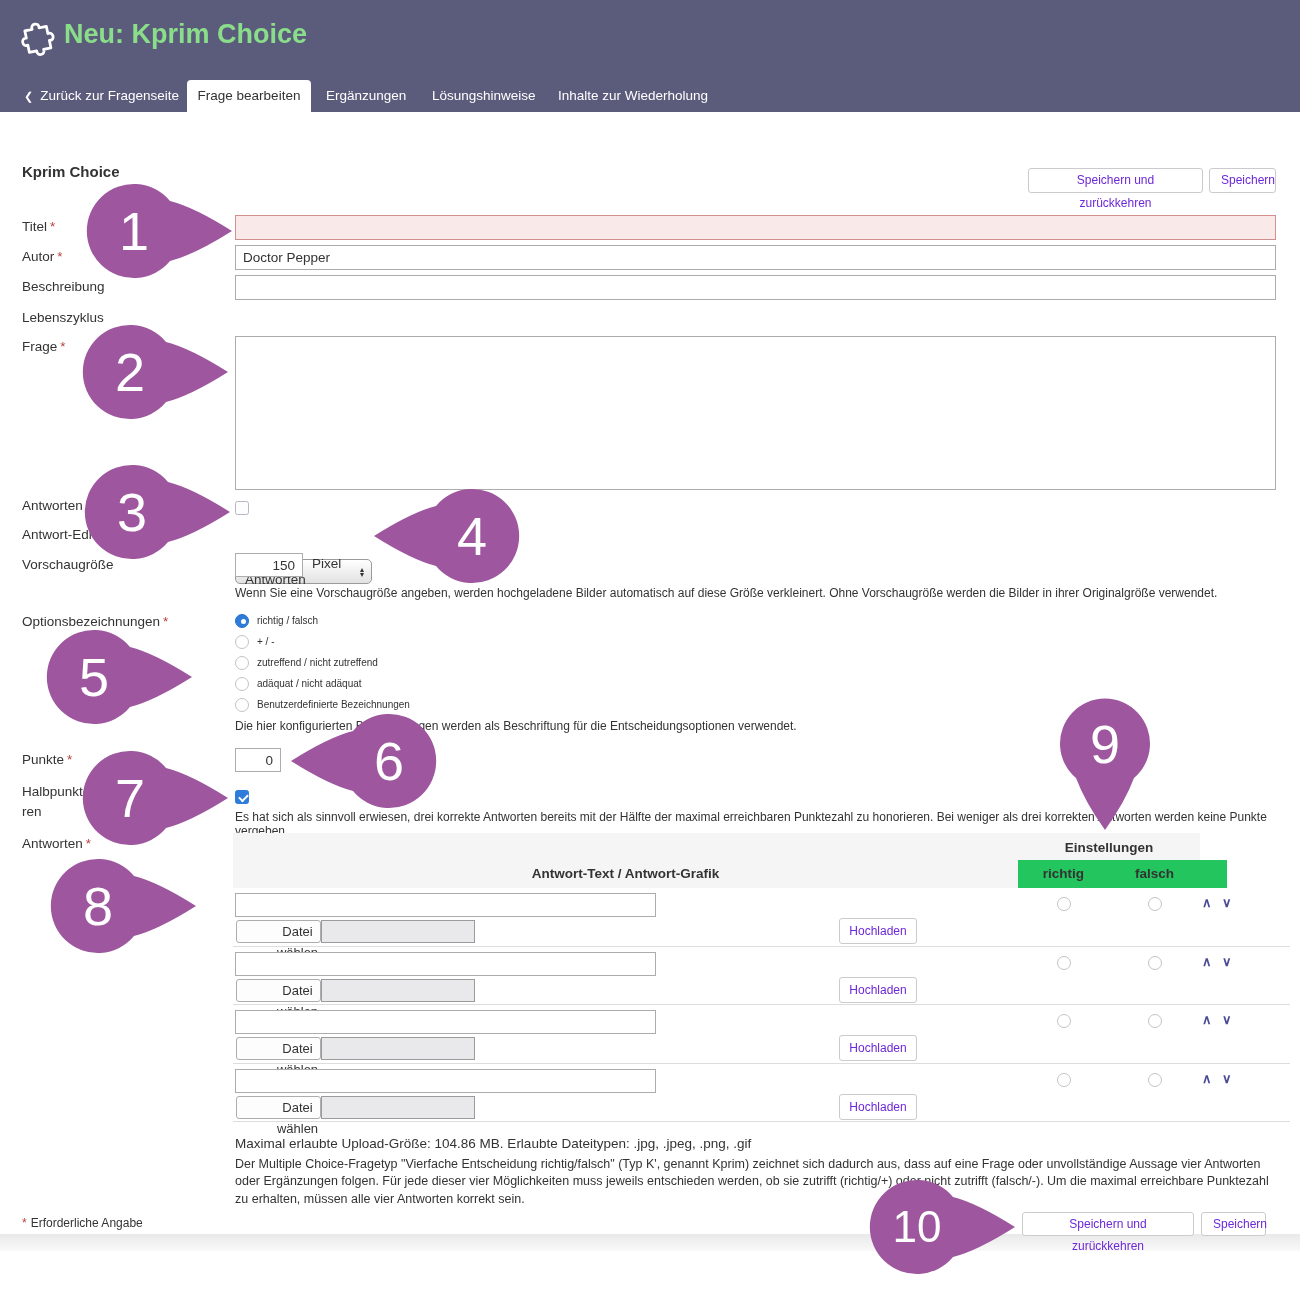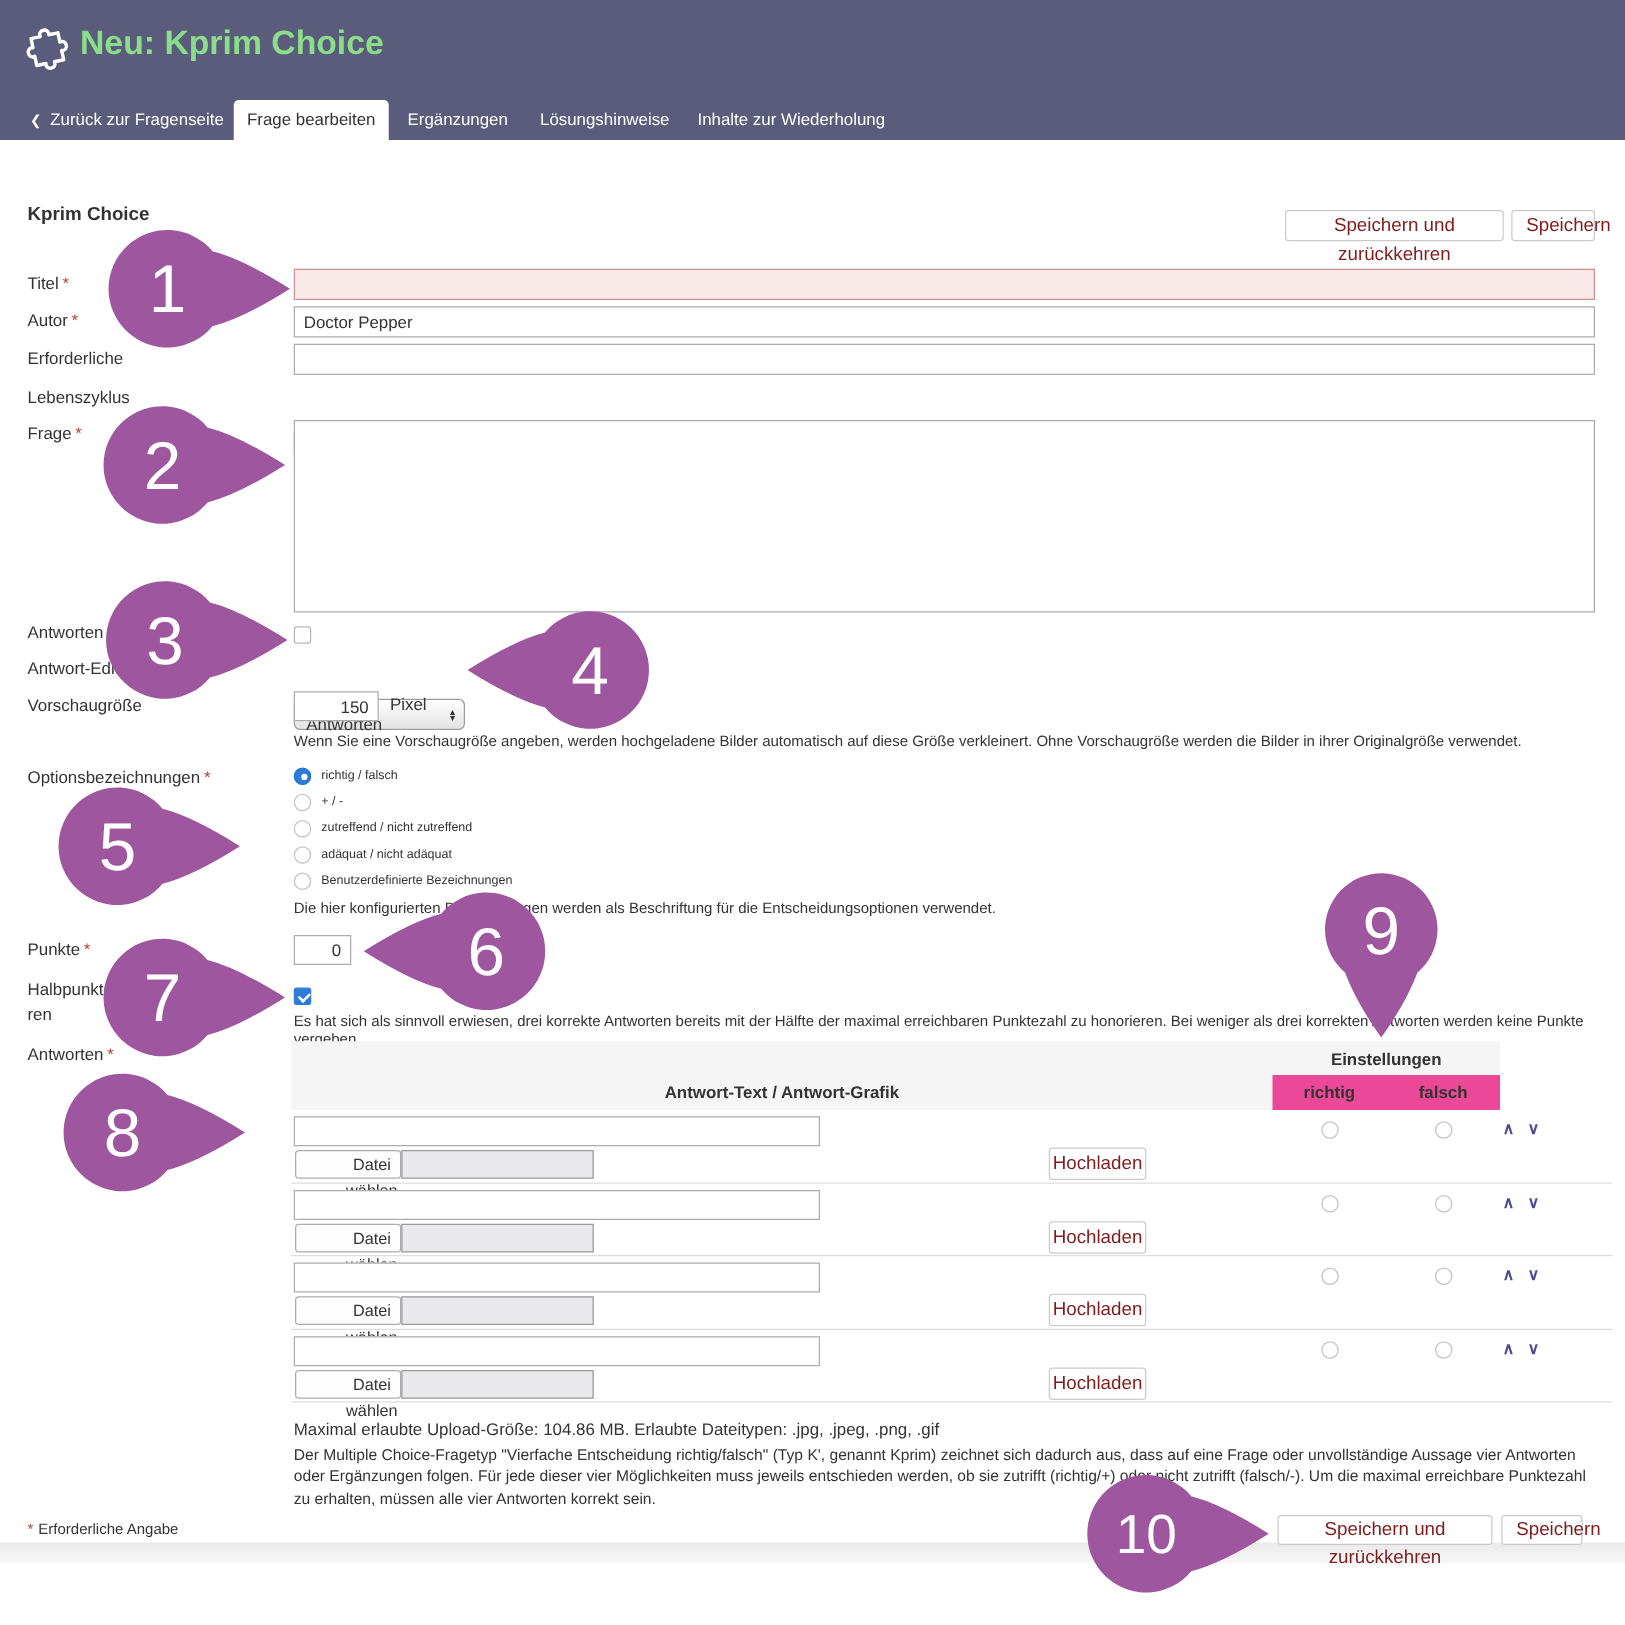--- a/index.html
+++ b/index.html
@@ -10,21 +10,21 @@
   
   .hdr { position:absolute; left:0; top:0; width:1300px; height:112px; background:#5B5B7C; }
   .app-title { position:absolute; left:64px; top:19px; font-size:27px; font-weight:bold; color:#8ADE8A; }
   .puzzle { position:absolute; left:15px; top:11px; width:48px; height:48px; transform:rotate(-12deg); }
   .tab { position:absolute; top:80px; height:32px; line-height:32px; font-size:13.5px; color:#fff; cursor:pointer; }
   .tab-back { left:24px; }
   .tab-back .chev { font-size:11px; margin-right:7px; }
   .tab-active { left:187px; width:124px; background:#fff; color:#333; text-align:center; border-radius:4px 4px 0 0; }
 
   
-  .btn { position:absolute; height:25px; line-height:23px; padding:0 11px; background:#fff; border:1px solid #cbcbcb; border-radius:3px; font-size:15px; color:#7f1d1d; text-align:center; cursor:pointer; }
+  .btn { position:absolute; height:25px; line-height:23px; padding:0 11px; background:#fff; border:1px solid #cbcbcb; border-radius:3px; font-size:12px; color:#6d28d9; text-align:center; cursor:pointer; }
 
   
   .h1 { position:absolute; left:22px; top:163px; font-size:15px; font-weight:bold; }
   .lbl { position:absolute; left:22px; font-size:13.5px; color:#333; }
   .req { color:#b5413f; margin-left:3px; }
   .inp { position:absolute; border:1px solid #acacac; background:#fff; font-size:13.5px; font-family:"Liberation Sans",sans-serif; padding:0 7px; height:25px; color:#333; }
   .inp.err { background:#F9E9E9; border-color:#D28F8F; }
   .inp.num { text-align:right; }
   textarea.inp { resize:none; padding:4px 7px; }
   .sel { position:absolute; height:25px; display:flex; align-items:center; border:1px solid #9b9b9b; border-radius:5px; background:linear-gradient(#ffffff,#e2e2e2); padding:0 7px 0 9px; font-size:13.5px;margin-top:36px; }
@@ -37,21 +37,21 @@
   .radio { width:14px; height:14px; border-radius:50%; border:1px solid #c3c3c3; background:#fff; position:relative; flex:0 0 14px; }
   .radio.sel-r { background:#2E7BD9; border-color:#2470cc; }
   .radio.sel-r::after { content:""; position:absolute; left:4.5px; top:4.5px; width:5px; height:5px; border-radius:50%; background:#fff; }
   .opt-text { font-size:10px; margin-left:8px; }
   .unit { position:absolute; font-size:13.5px; }
 
   
   .tbl-head { position:absolute; left:233px; top:833px; width:967px; height:55px; background:#F5F5F6; }
   .th-settings { position:absolute; left:785px; top:0; width:182px; height:27px; line-height:29px; text-align:center; font-size:13.5px; font-weight:bold; }
   .th-answer { position:absolute; left:0; top:27px; width:785px; height:28px; line-height:28px; text-align:center; font-size:13.5px; font-weight:bold; }
-  .th-dark { position:absolute; left:785px; top:27px; width:182px; height:28px; background:#ec4899; display:flex; }
+  .th-dark { position:absolute; left:785px; top:27px; width:209px; height:28px; background:#22c55e; display:flex; }
   .th-dark div { width:91px; line-height:28px; text-align:center; font-size:13.5px; font-weight:bold; }
   .rows { position:absolute; left:233px; top:888px; width:1057px; }
   .ans-row { position:relative; height:58.5px; border-bottom:1px solid #ddd; }
   .ans-row .inp { left:2px; top:5px; width:421px; height:24px; }
   .file-btn { position:absolute; left:3px; top:32px; width:85px; height:23px; line-height:21px; text-align:center; font-size:13px; background:#fdfdfd; border:1px solid #adadad; border-radius:3px; cursor:pointer;padding-left:38px; }
   .file-box { position:absolute; left:88px; top:32px; width:154px; height:23px; background:#e9e9ec; border:1px solid #9b9b9b; }
   .upload-btn { position:absolute; left:606px; top:30px; width:78px; height:26px; line-height:24px; padding:0; }
   .row-radio { position:absolute; top:9px; }
   .mv { position:absolute; top:7px; font-size:13px; font-weight:bold; color:#4C4C96; cursor:pointer; }
 
@@ -88,21 +88,21 @@
   <div class="h1">Kprim Choice</div>
   <div class="btn" style="left:1028px; top:168px; width:175px;">Speichern und zurückkehren</div>
   <div class="btn" style="left:1209px; top:168px; width:67px;">Speichern</div>
 
   <div class="lbl" style="top:219px;"><span>Titel</span><span class="req">*</span></div>
   <input class="inp err abs" style="left: 235px; top: 215px; width: 1041px;" value="">
 
   <div class="lbl" style="top:249px;"><span>Autor</span><span class="req">*</span></div>
   <input class="inp abs" style="left: 235px; top: 245px; width: 1041px;" value="Doctor Pepper">
 
-  <div class="lbl" style="top:279px;">Erforderliche</div>
+  <div class="lbl" style="top:279px;">Beschreibung</div>
   <input class="inp abs" style="left: 235px; top: 275px; width: 1041px;" value="">
 
   <div class="lbl" style="top:310px;">Lebenszyklus</div>
   <div class="sel" style="left:235px; top:306px; width:155px;">
     <span>Entwurf</span>
     <span class="spin">
         <span>▴</span>
         <span>▾</span>
       </span>
   </div>

